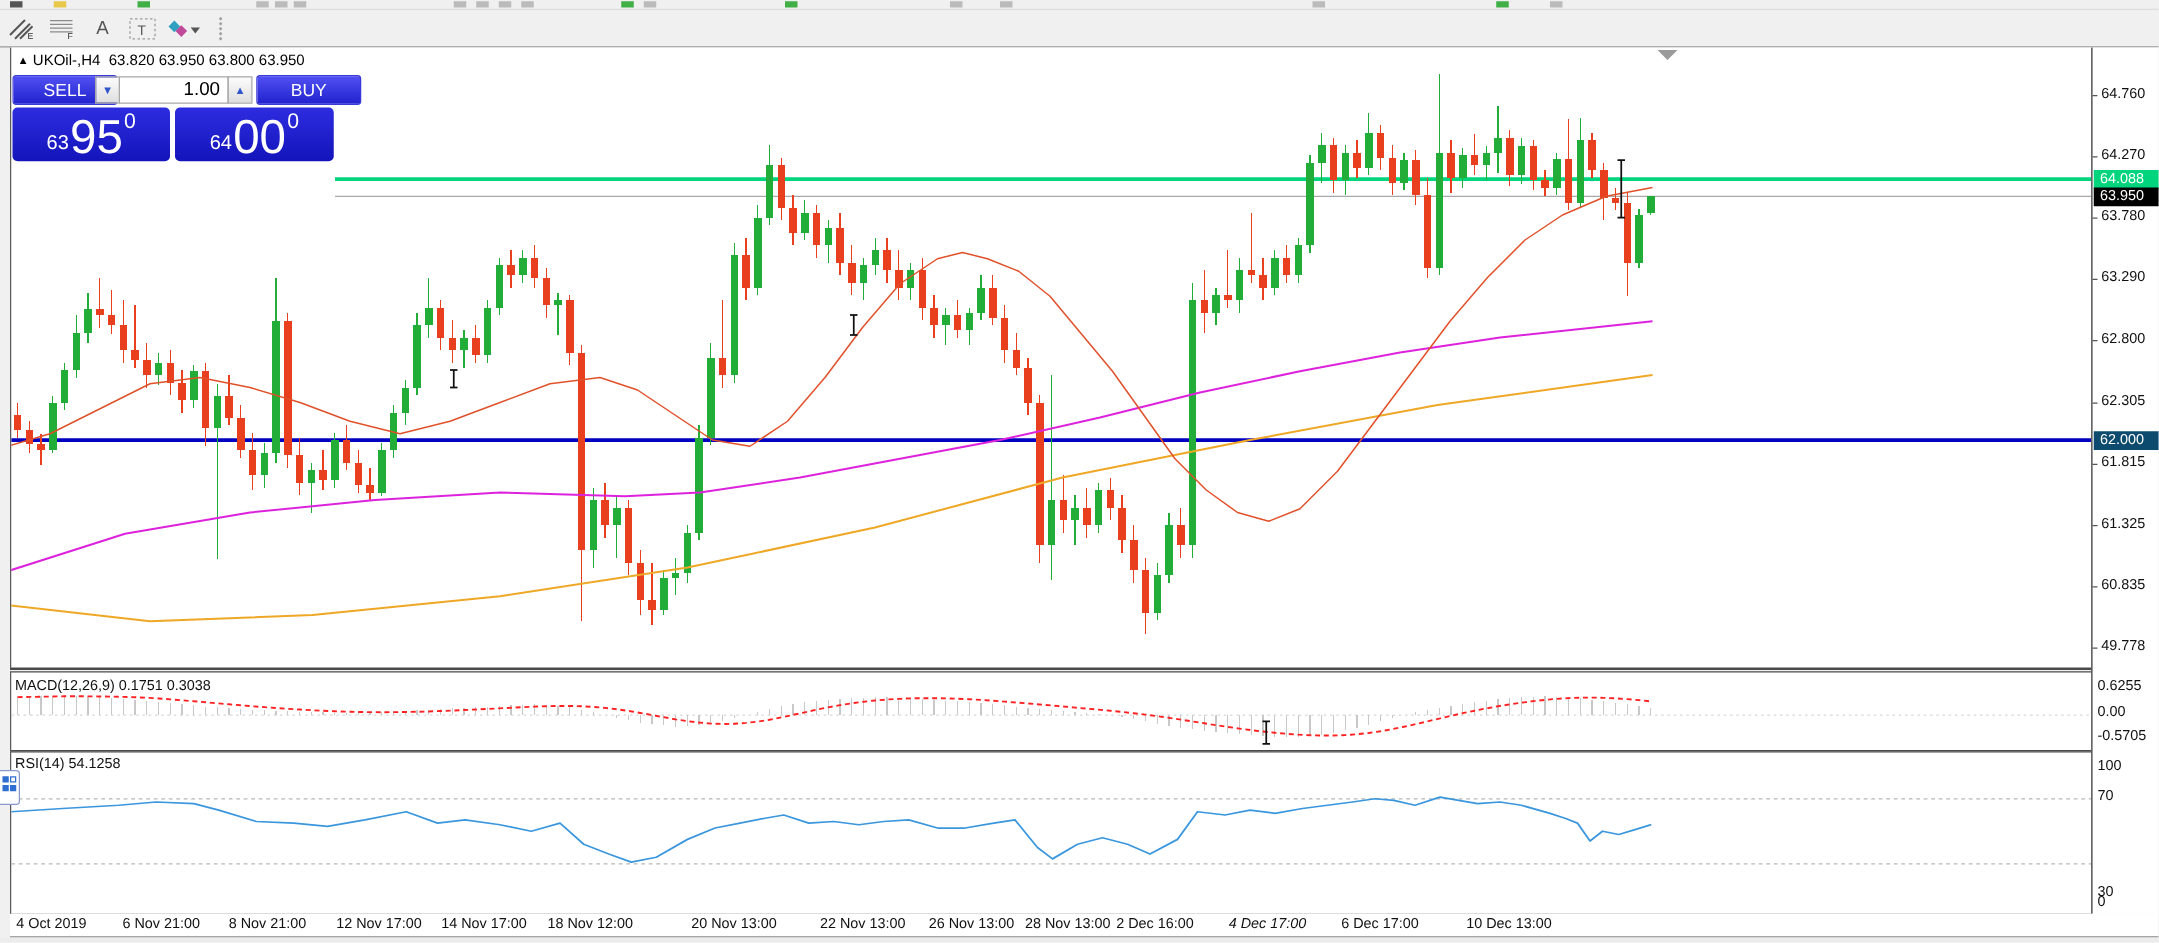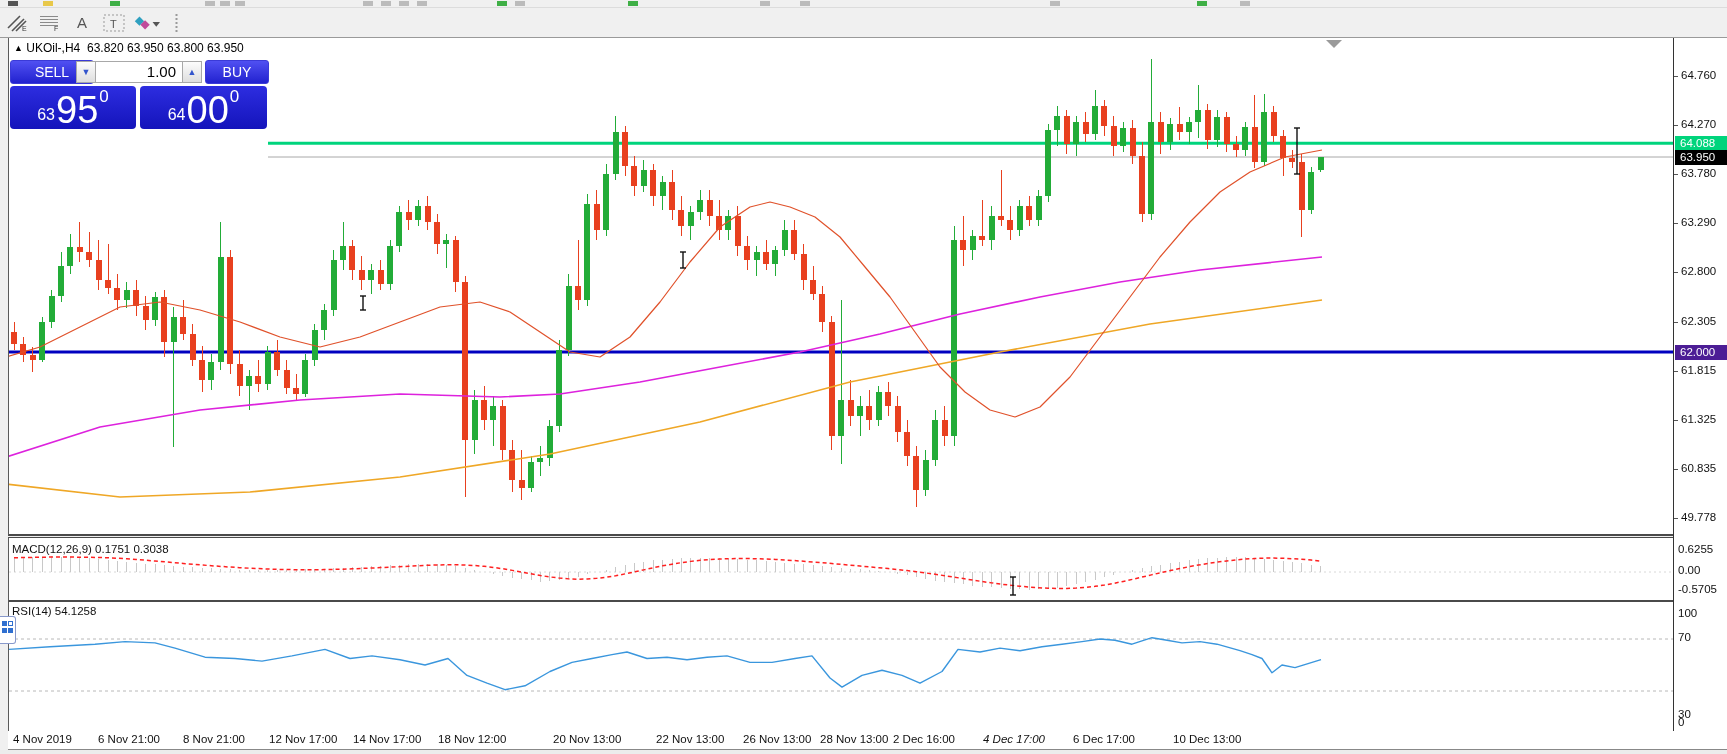--- a/index.html
+++ b/index.html
@@ -26,21 +26,21 @@
   
   #chart-title{position:absolute;left:14px;top:41px;font-size:12px;color:#000;white-space:nowrap;}
   .ind-label{position:absolute;left:12px;font-size:11.5px;color:#111;white-space:nowrap;}
   #annotation{position:absolute;font-size:38px;color:#fb1d1d;white-space:nowrap;letter-spacing:1px;}
   #shift-marker{position:absolute;width:0;height:0;border-left:8px solid transparent;border-right:8px solid transparent;border-top:8px solid #9a9a9a;}
   
   #trade-panel{position:absolute;left:10px;top:60px;width:257px;height:69px;}
   .trow1{position:absolute;left:0;top:0;width:257px;height:24px;}
   .bluebtn{position:absolute;height:24px;background:linear-gradient(#5050f2,#2222cf);border:1px solid #3a3ad8;border-radius:3px;color:#fff;font-size:14px;display:flex;align-items:center;justify-content:center;box-sizing:border-box;}
   #sell-btn{left:0;width:84px;}
-  #buy-btn{left:195px;width:64px;}
+  #buy-btn{left:195px;width:84px;}
   .spin{position:absolute;top:1px;width:20px;height:22px;background:linear-gradient(#fcfcfc,#dedede);border:1px solid #a8a8a8;box-sizing:border-box;display:flex;align-items:center;justify-content:center;font-size:9px;color:#3355cc;}
   #spin-down{left:66px;}
   #spin-up{left:172px;}
   #vol-field{position:absolute;left:85px;top:1px;width:88px;height:22px;background:#fff;border:1px solid #a8a8a8;box-sizing:border-box;font-size:15px;color:#000;text-align:right;padding-right:6px;line-height:20px;}
   .pricebox{position:absolute;top:26px;height:43px;background:linear-gradient(#2d2de0,#1414bb);border-radius:4px;color:#fff;display:flex;align-items:flex-end;justify-content:center;padding-bottom:3px;box-sizing:border-box;}
   #sell-price{left:0;width:126px;}
   #buy-price{left:130px;width:127px;}
   .p-small{font-size:16px;line-height:1;margin-bottom:3px;}
   .p-big{font-size:38px;line-height:0.85;font-weight:400;margin:0 1px;}
   .p-sup{font-size:17px;line-height:1;align-self:flex-start;margin-top:2px;}
@@ -640,32 +640,32 @@
       <div class="ptick" style="top: 332.5px;"></div>
       <div class="plabel" style="top: 325.5px;">61.815</div>
       <div class="ptick" style="top: 381.5px;"></div>
       <div class="plabel" style="top: 374.5px;">61.325</div>
       <div class="ptick" style="top: 430.5px;"></div>
       <div class="plabel" style="top: 423.5px;">60.835</div>
       <div class="ptick" style="top: 479.5px;"></div>
       <div class="plabel" style="top: 472.5px;">49.778</div>
       <div class="badge" style="top: 97.7px; background: rgb(0, 212, 124); color: rgb(255, 255, 255);">64.088</div>
       <div class="badge" style="top: 111.5px; background: rgb(0, 0, 0); color: rgb(255, 255, 255);">63.950</div>
-      <div class="badge" style="top: 306.5px; background: #4c1d95; color: rgb(255, 255, 255);">62.000</div>
+      <div class="badge" style="top: 306.5px; background: #0c4a6e; color: rgb(255, 255, 255);">62.000</div>
       <div class="plabel" style="top: 504.733px; left: 4px;">0.6255</div>
       <div class="plabel" style="top: 526px; left: 4px;">0.00</div>
       <div class="plabel" style="top: 545.397px; left: 4px;">-0.5705</div>
       <div class="plabel" style="top: 569px; left: 4px;">100</div>
       <div class="plabel" style="top: 593px; left: 4px;">70</div>
       <div class="plabel" style="top: 670px; left: 4px;">30</div>
       <div class="plabel" style="top: 678px; left: 4px;">0</div>
     </div>
 
   <div id="time-axis">
-      <div class="tlabel" style="left: 5px;">4 Nov 2019</div>
+      <div class="tlabel" style="left: 5px;">4 Oct 2019</div>
       <div class="tlabel" style="left: 90px;">6 Nov 21:00</div>
       <div class="tlabel" style="left: 175px;">8 Nov 21:00</div>
       <div class="tlabel" style="left: 261px;">12 Nov 17:00</div>
       <div class="tlabel" style="left: 345px;">14 Nov 17:00</div>
       <div class="tlabel" style="left: 430px;">18 Nov 12:00</div>
       <div class="tlabel" style="left: 545px;">20 Nov 13:00</div>
       <div class="tlabel" style="left: 648px;">22 Nov 13:00</div>
       <div class="tlabel" style="left: 735px;">26 Nov 13:00</div>
       <div class="tlabel" style="left: 812px;">28 Nov 13:00</div>
       <div class="tlabel" style="left: 885px;">2 Dec 16:00</div>

